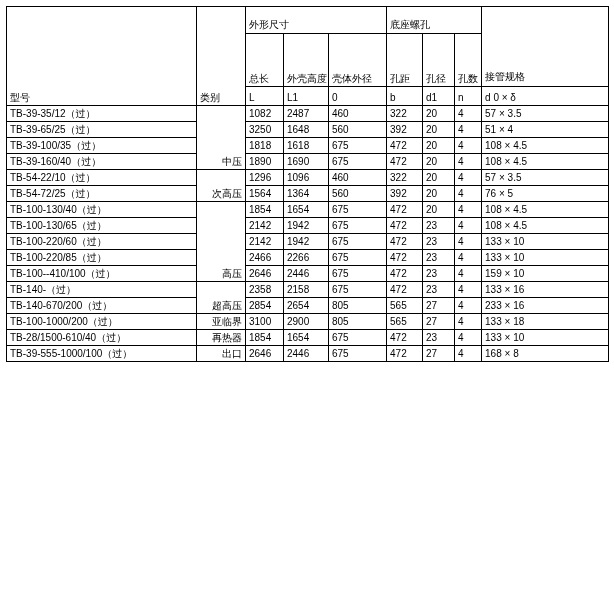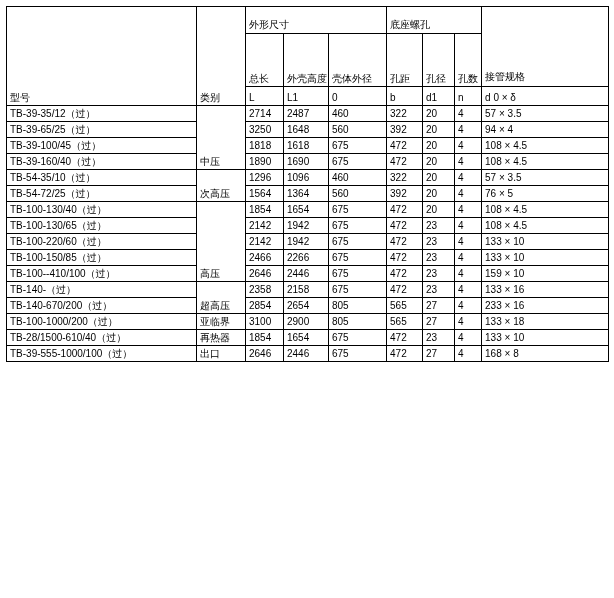--- a/index.html
+++ b/index.html
@@ -34,21 +34,21 @@
     vertical-align: bottom;
     white-space: nowrap;
     overflow: hidden;
   }
   td.model-head {
     vertical-align: bottom;
     padding-bottom: 5px;
   }
   td.cat-cell {
     vertical-align: middle;
-    text-align: left;
+    text-align: right;
     padding-left: 4px;
     font-family: Liberation Serif, serif;
   }
   td.model {
     vertical-align: middle;
   }
   td.num {
     vertical-align: bottom;
     padding-bottom: 3px;
   }
@@ -105,61 +105,61 @@
         <td class="unit-row">0</td>
         <td class="unit-row">b</td>
         <td class="unit-row">d1</td>
         <td class="unit-row">n</td>
         <td class="unit-row">d 0 × δ</td>
       </tr>
 
       <tr>
         <td class="model">TB-39-35/12（过）</td>
         <td class="cat-cell" rowspan="4">中压</td>
-        <td class="num">2714</td>
+        <td class="num">1082</td>
         <td class="num">2487</td>
         <td class="num">460</td>
         <td class="num">322</td>
         <td class="num">20</td>
         <td class="num">4</td>
         <td class="num">57 × 3.5</td>
       </tr>
       <tr>
         <td class="model">TB-39-65/25（过）</td>
         <td class="num">3250</td>
         <td class="num">1648</td>
         <td class="num">560</td>
         <td class="num">392</td>
         <td class="num">20</td>
         <td class="num">4</td>
-        <td class="num">94 × 4</td>
-      </tr>
-      <tr>
-        <td class="model">TB-39-100/45（过）</td>
+        <td class="num">51 × 4</td>
+      </tr>
+      <tr>
+        <td class="model">TB-39-100/35（过）</td>
         <td class="num">1818</td>
         <td class="num">1618</td>
         <td class="num">675</td>
         <td class="num">472</td>
         <td class="num">20</td>
         <td class="num">4</td>
         <td class="num">108 × 4.5</td>
       </tr>
       <tr>
         <td class="model">TB-39-160/40（过）</td>
         <td class="num">1890</td>
         <td class="num">1690</td>
         <td class="num">675</td>
         <td class="num">472</td>
         <td class="num">20</td>
         <td class="num">4</td>
         <td class="num">108 × 4.5</td>
       </tr>
 
       <tr>
-        <td class="model">TB-54-35/10（过）</td>
+        <td class="model">TB-54-22/10（过）</td>
         <td class="cat-cell" rowspan="2">次高压</td>
         <td class="num">1296</td>
         <td class="num">1096</td>
         <td class="num">460</td>
         <td class="num">322</td>
         <td class="num">20</td>
         <td class="num">4</td>
         <td class="num">57 × 3.5</td>
       </tr>
       <tr>
@@ -198,21 +198,21 @@
         <td class="model">TB-100-220/60（过）</td>
         <td class="num">2142</td>
         <td class="num">1942</td>
         <td class="num">675</td>
         <td class="num">472</td>
         <td class="num">23</td>
         <td class="num">4</td>
         <td class="num">133 × 10</td>
       </tr>
       <tr>
-        <td class="model">TB-100-150/85（过）</td>
+        <td class="model">TB-100-220/85（过）</td>
         <td class="num">2466</td>
         <td class="num">2266</td>
         <td class="num">675</td>
         <td class="num">472</td>
         <td class="num">23</td>
         <td class="num">4</td>
         <td class="num">133 × 10</td>
       </tr>
       <tr>
         <td class="model">TB-100--410/100（过）</td>

